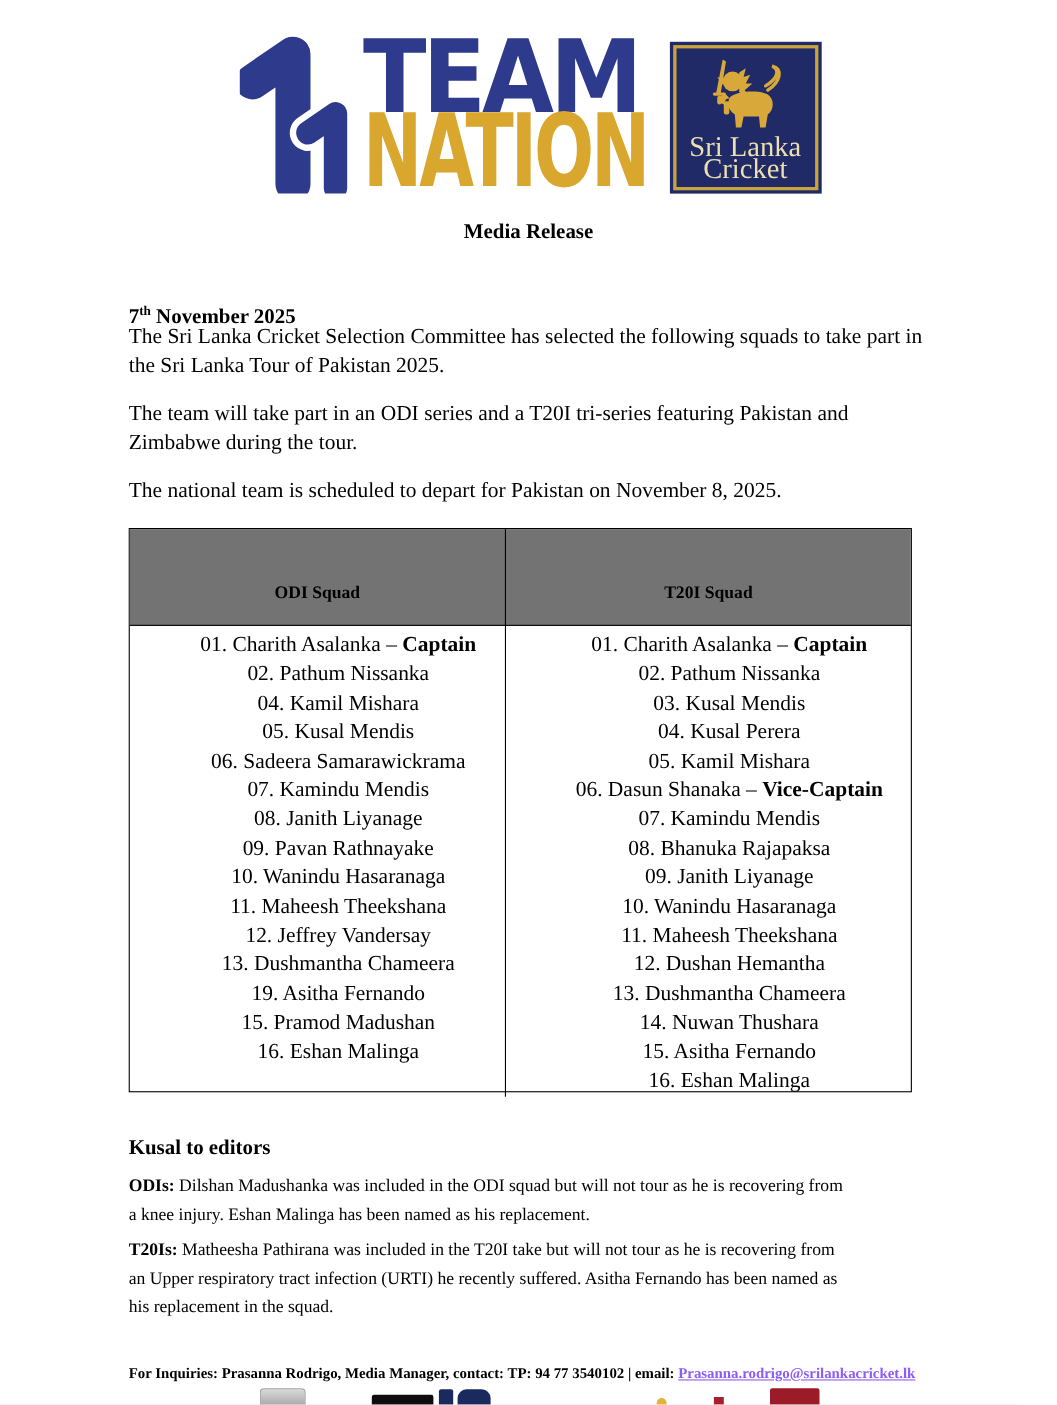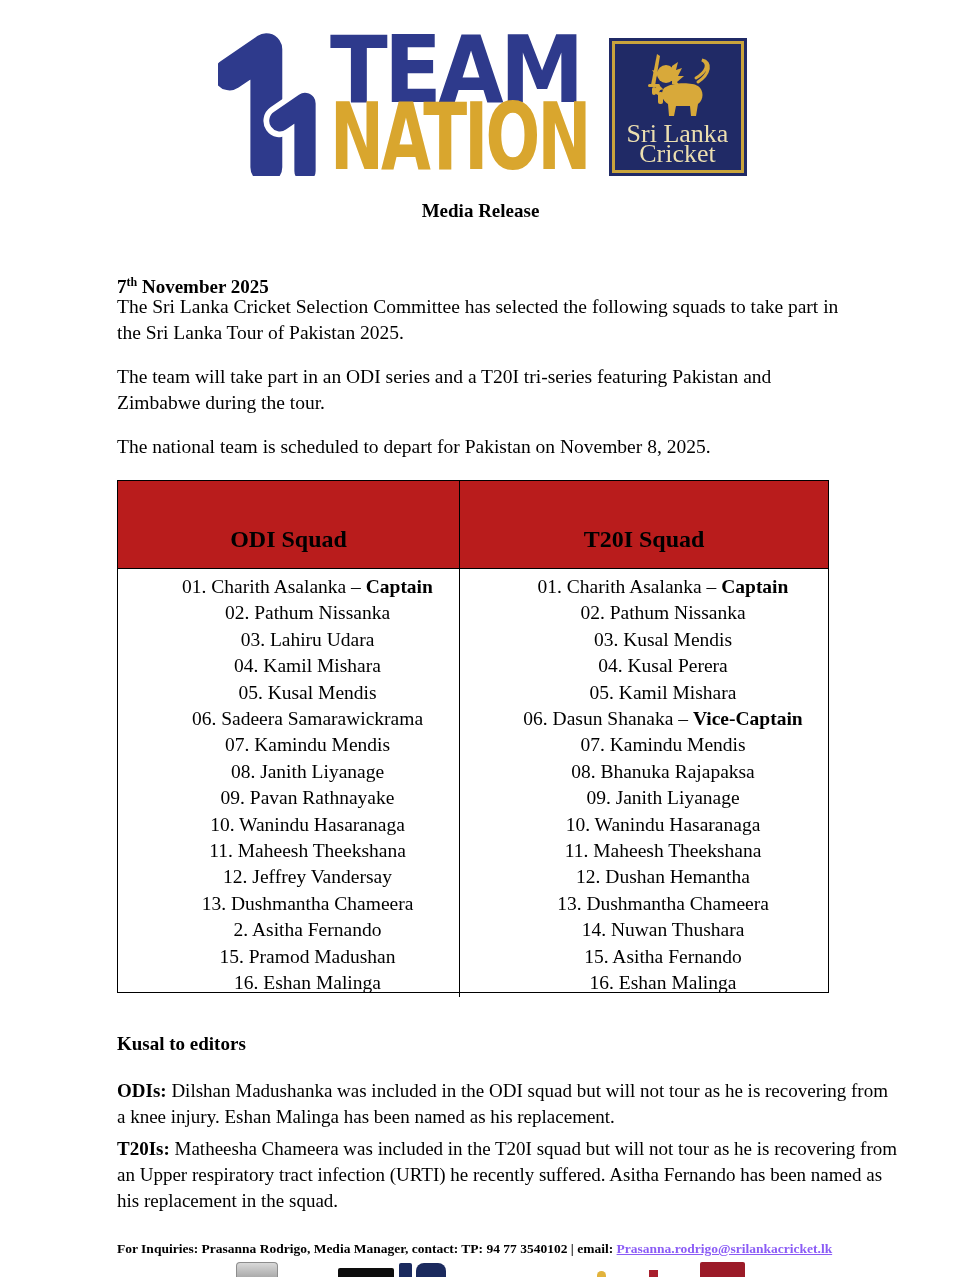--- a/index.html
+++ b/index.html
@@ -60,32 +60,32 @@
   .squads-table{
     position:absolute;top:480px;left:117px;
     width:712px;height:513px;
     border:1.5px solid #000;
     display:grid;
     grid-template-columns:342px 1fr;
     grid-template-rows:88px 1fr;
     box-sizing:border-box;
   }
   .th{
-    background:#b91c1c;
+    background:#737373;
     border-bottom:1.5px solid #000;
     display:flex;align-items:center;justify-content:center;
-    font-weight:bold;font-size:24px;
+    font-weight:bold;font-size:16px;
     padding-top:30px;box-sizing:border-box;
   }
   .th-left,.td-left{border-right:1.5px solid #000;}
   .td{padding:5px 0 0 38px;box-sizing:border-box;text-align:center;}
   .player-line{font-size:19.5px;line-height:26.4px;white-space:nowrap;}
   
   .note-heading{position:absolute;top:1033px;left:117px;font-weight:bold;font-size:19px;}
-  .note{position:absolute;left:117px;font-size:19px;line-height:26px;margin-top:12px;}
+  .note{position:absolute;left:117px;font-size:16px;line-height:26px;}
   .note-odis{top:1066px;}
   .note-t20is{top:1124px;}
   
   .footer{
     position:absolute;top:1241px;left:117px;width:760px;
     font-weight:bold;font-size:13.5px;
   }
   .footer a{color:#8b5cf6;text-align:center;}
   
   .sp{position:absolute;}
@@ -154,32 +154,31 @@
   <div class="para p3">
     <div>The national team is scheduled to depart for Pakistan on November 8, 2025.</div>
   </div>
 
   <div class="squads-table">
     <div class="th th-left">ODI Squad</div>
     <div class="th">T20I Squad</div>
     <div class="td td-left">
         <div class="player-line"><span>01. Charith Asalanka – </span><b>Captain</b></div>
         <div class="player-line"><span>02. Pathum Nissanka</span></div>
-        <div class="player-line"><span>03. Lahiru Udara</span></div>
         <div class="player-line"><span>04. Kamil Mishara</span></div>
         <div class="player-line"><span>05. Kusal Mendis</span></div>
         <div class="player-line"><span>06. Sadeera Samarawickrama</span></div>
         <div class="player-line"><span>07. Kamindu Mendis</span></div>
         <div class="player-line"><span>08. Janith Liyanage</span></div>
         <div class="player-line"><span>09. Pavan Rathnayake</span></div>
         <div class="player-line"><span>10. Wanindu Hasaranaga</span></div>
         <div class="player-line"><span>11. Maheesh Theekshana</span></div>
         <div class="player-line"><span>12. Jeffrey Vandersay</span></div>
         <div class="player-line"><span>13. Dushmantha Chameera</span></div>
-        <div class="player-line"><span>2. Asitha Fernando</span></div>
+        <div class="player-line"><span>19. Asitha Fernando</span></div>
         <div class="player-line"><span>15. Pramod Madushan</span></div>
         <div class="player-line"><span>16. Eshan Malinga</span></div>
       </div>
     <div class="td">
         <div class="player-line"><span>01. Charith Asalanka – </span><b>Captain</b></div>
         <div class="player-line"><span>02. Pathum Nissanka</span></div>
         <div class="player-line"><span>03. Kusal Mendis</span></div>
         <div class="player-line"><span>04. Kusal Perera</span></div>
         <div class="player-line"><span>05. Kamil Mishara</span></div>
         <div class="player-line"><span>06. Dasun Shanaka – </span><b>Vice-Captain</b></div>
@@ -197,21 +196,21 @@
   </div>
 
   <div class="note-heading">Kusal to editors</div>
 
   <div class="note note-odis">
     <div><b>ODIs:</b><span> Dilshan Madushanka was included in the ODI squad but will not tour as he is recovering from</span></div>
     <div>a knee injury. Eshan Malinga has been named as his replacement.</div>
   </div>
 
   <div class="note note-t20is">
-    <div><b>T20Is:</b><span> Matheesha Chameera was included in the T20I squad but will not tour as he is recovering from</span></div>
+    <div><b>T20Is:</b><span> Matheesha Pathirana was included in the T20I take but will not tour as he is recovering from</span></div>
     <div>an Upper respiratory tract infection (URTI) he recently suffered. Asitha Fernando has been named as</div>
     <div>his replacement in the squad.</div>
   </div>
 
   <div class="footer"><span>For Inquiries: Prasanna Rodrigo, Media Manager, contact: TP: 94 77 3540102 | email: </span><a href="#">Prasanna.rodrigo@srilankacricket.lk</a></div>
 
   <div class="sp sp-gray"></div>
   <div class="sp sp-black"></div>
   <div class="sp sp-navy-a"></div>
   <div class="sp sp-navy-b"></div>

